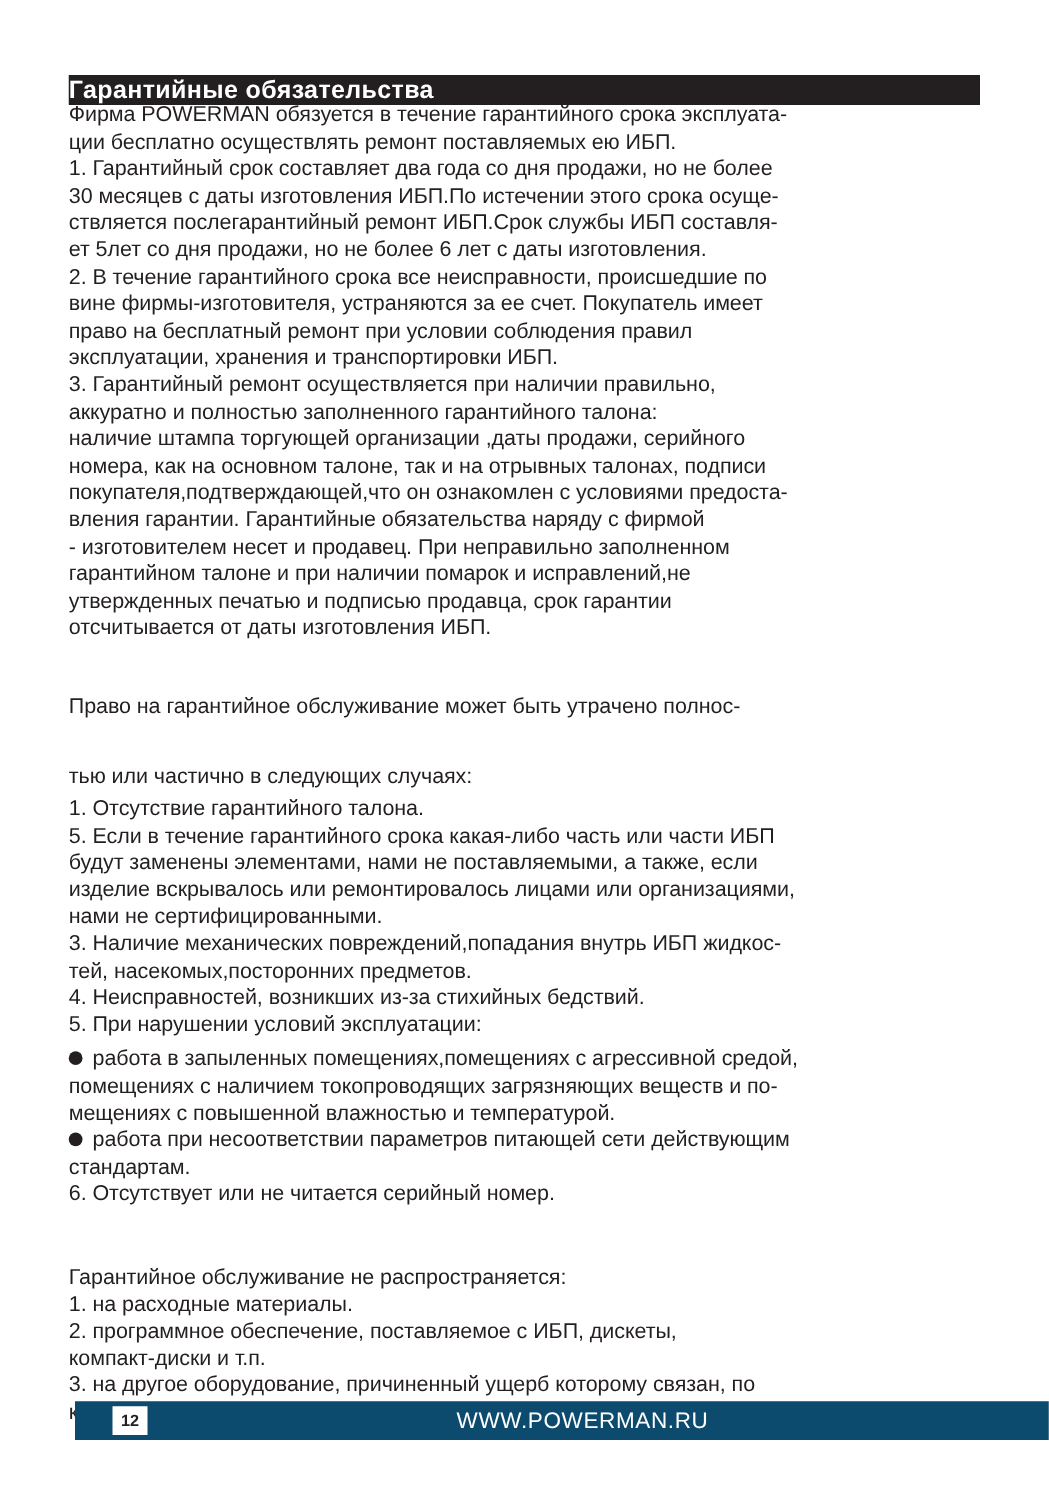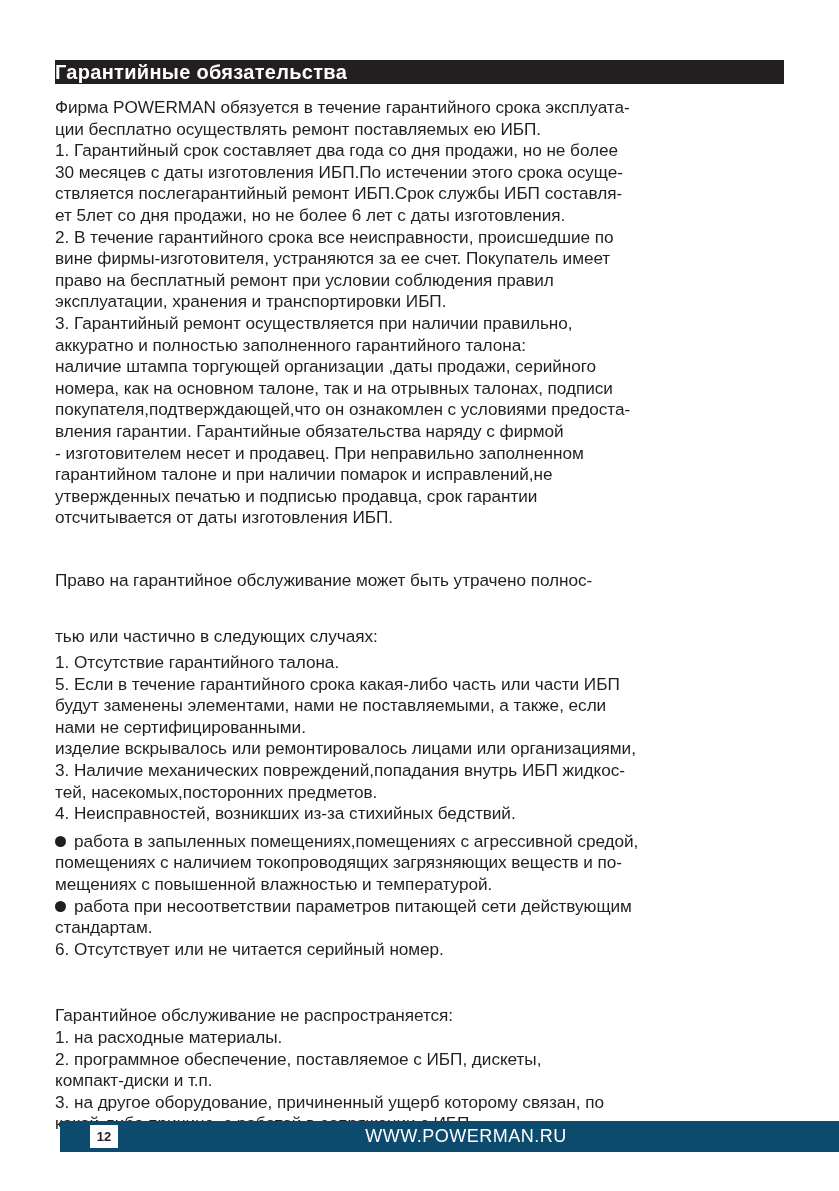--- a/index.html
+++ b/index.html
@@ -25,21 +25,21 @@
     color: #ffffff;
     text-align: left;
     font-weight: bold;
     font-size: 20px;
     line-height: 24px;
     letter-spacing: 0.3px;
   }
   .content {
     position: absolute;
     left: 55px;
-    top: 97px;
+    top: 81px;
     width: 736px;
     font-size: 17.2px;
     line-height: 21.6px;
     letter-spacing: -0.05px;
   }
   .line {
     white-space: nowrap;
     display: block;
     height: 21.6px;
   }
@@ -129,25 +129,26 @@
 
   <div class="gap-m"></div>
 
   <div>
     <span class="heading">Право на гарантийное обслуживание может быть утрачено полнос-</span>
     <span class="heading">тью или частично в следующих случаях:</span>
     <div class="gap-s"></div>
     <span class="line">1. Отсутствие гарантийного талона.</span>
     <span class="line">5. Если в течение гарантийного срока какая-либо часть или части ИБП</span>
     <span class="line">будут заменены элементами, нами не поставляемыми, а также, если</span>
+    <span class="line">изделие вскрывалось или ремонтировалось лицами или организациями,</span>
     <span class="line">нами не сертифицированными.</span>
-    <span class="line">изделие вскрывалось или ремонтировалось лицами или организациями,</span>
     <span class="line">3. Наличие механических повреждений,попадания внутрь ИБП жидкос-</span>
     <span class="line">тей, насекомых,посторонних предметов.</span>
     <span class="line">4. Неисправностей, возникших из-за стихийных бедствий.</span>
+    <span class="line">5. При нарушении условий эксплуатации:</span>
     <div class="gap-m"></div>
     <span class="line"><span class="bullet"></span><span>работа в запыленных помещениях,помещениях с агрессивной средой,</span></span>
     <span class="line">помещениях с наличием токопроводящих загрязняющих веществ и по-</span>
     <span class="line">мещениях с повышенной влажностью и температурой.</span>
     <span class="line"><span class="bullet"></span><span>работа при несоответствии параметров питающей сети действующим</span></span>
     <span class="line">стандартам.</span>
     <span class="line">6. Отсутствует или не читается серийный номер.</span>
   </div>
 
   <div class="gap-m"></div>

